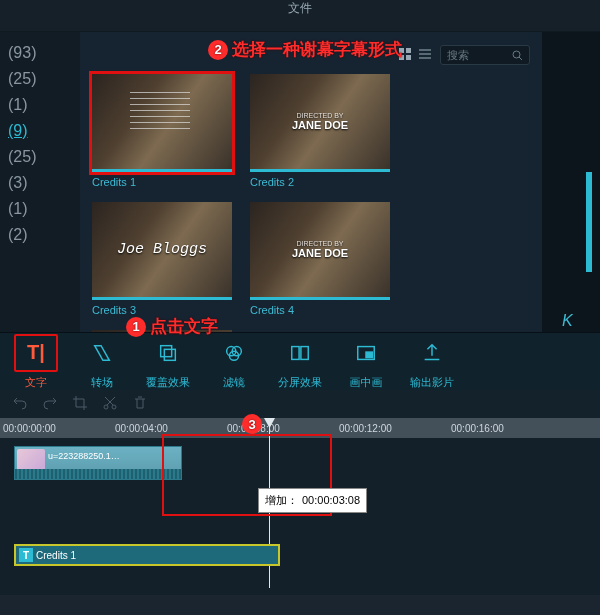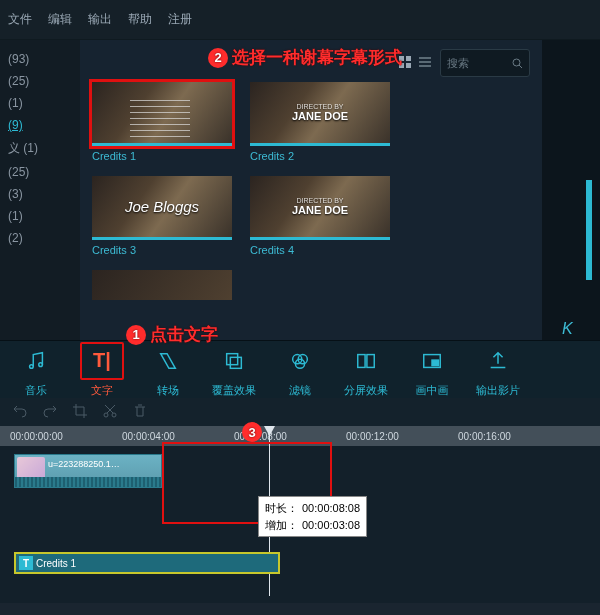--- a/index.html
+++ b/index.html
@@ -1,50 +1,50 @@
 <!DOCTYPE html>
 <html><head>
 <meta charset="utf-8">
 <style>
   * { margin: 0; padding: 0; box-sizing: border-box; font-family: "Microsoft YaHei", sans-serif; }
   body { width: 600px; height: 615px; background: #1a2530; color: #b8c5d0; overflow: hidden; font-size: 12px; position: relative; }
-  .menubar { height: 40px; background: #152028; display: flex; align-items: center; padding: 0 8px; gap: 16px; font-size: 12px; color: #9aa8b5; border-bottom: 1px solid #0f1a20; }
+  .menubar { height: 32px; background: #152028; display: flex; align-items: center; padding: 0 8px; gap: 16px; font-size: 12px; color: #9aa8b5; border-bottom: 1px solid #0f1a20; flex-direction: column; }
   .menubar span { cursor: pointer; }
   .topzone { height: 300px; display: flex; }
-  .sidepanel { width: 80px; background: #121c24; padding-top: 8px; font-size: 12px; color: #8a96a2; }
+  .sidepanel { width: 80px; background: #121c24; padding-top: 8px; font-size: 16px; color: #8a96a2; }
   .sidepanel div { padding: 4px 8px; cursor: pointer; white-space: nowrap; }
   .gallery { flex: 1; background: #162330; position: relative; padding: 10px 12px 0 12px; }
   .gallery-bar { height: 26px; display: flex; align-items: center; justify-content: flex-end; gap: 8px; }
   .viewtoggle { display: flex; gap: 6px; color: #9aa8b5; }
   .viewtoggle svg { cursor: pointer; }
-  .searchbox { width: 90px; height: 28px; background: #0f1a22; border: 1px solid #2a3a45; border-radius: 3px; display: flex; align-items: center; padding: 0 6px; color: #6a7a85; font-size: 11px; }
+  .searchbox { width: 90px; height: 20px; background: #0f1a22; border: 1px solid #2a3a45; border-radius: 3px; display: flex; align-items: center; padding: 0 6px; color: #6a7a85; font-size: 11px; }
   .searchbox span { flex: 1; }
   .thumbs { display: flex; flex-wrap: wrap; gap: 14px 18px; padding-top: 6px; }
   .thumb { width: 140px; cursor: pointer; }
-  .thumb .art { width: 140px; height: 64px; background: linear-gradient(125deg,#2b2420 0%,#4f4030 35%,#7d6a50 55%,#3a322a 100%); position: relative; display: flex; align-items: center; justify-content: center; color: #fff; font-size: 11px; text-shadow: 0 1px 2px #000; border-bottom: 3px solid #2dbad3; }
+  .thumb .art { width: 140px; height: 98px; background: linear-gradient(125deg,#2b2420 0%,#4f4030 35%,#7d6a50 55%,#3a322a 100%); position: relative; display: flex; align-items: center; justify-content: center; color: #fff; font-size: 11px; text-shadow: 0 1px 2px #000; border-bottom: 3px solid #2dbad3; }
   .thumb .art.tiny-lines::after { content:""; position:absolute; left:38px; top:18px; width:60px; height:40px; background: repeating-linear-gradient(#ddd 0, #ddd 1px, transparent 1px, transparent 6px); opacity:.7;}
   .thumb .art.selected { outline: 3px solid #e01010; outline-offset: 0; }
   .thumb .label { color: #3dbbd4; font-size: 11px; padding-top: 4px; }
   .preview { width: 58px; background: #0c151c; position: relative; }
   .preview .strip { position:absolute; right:8px; top:140px; width:6px; height:100px; background:#2dbad3;}
   .preview .letter { position:absolute; left:20px; top:280px; color:#3dbbd4; font-size:16px; font-style:italic;}
   .annot { position: absolute; color: #ff2c2c; font-weight: bold; font-size: 17px; display: flex; align-items: center; gap: 4px; text-shadow: 0 0 2px #400; }
   .annot .num { width: 20px; height: 20px; border-radius: 50%; background: #ff2c2c; color: #fff; display: flex; align-items: center; justify-content: center; font-size: 13px; }
   .toolstrip { height: 58px; background: #10222c; display: flex; align-items: center; padding: 0 10px; gap: 14px; border-top: 1px solid #061016; position: relative; }
   .tool { width: 52px; display: flex; flex-direction: column; align-items: center; gap: 3px; color: #2dbad3; font-size: 11px; cursor: pointer; }
   .tool.active { color: #ff5a3c; }
   .tool.active .box { border: 2px solid #e01010; }
   .tool .box { width: 44px; height: 38px; display: flex; align-items: center; justify-content: center; border-radius: 2px; }
   .tool svg { stroke: currentColor; fill: none; stroke-width: 1.6; }
   .editbar { height: 28px; background: #14222c; display: flex; align-items: center; padding: 0 12px; gap: 14px; color: #4a5a66; }
   .editbar span { cursor: pointer; }
-  .ruler { height: 20px; background: #434f59; display: flex; align-items: center; font-size: 10px; color: #cfd8df; padding-left: 10px; }
+  .ruler { height: 20px; background: #434f59; display: flex; align-items: center; font-size: 10px; color: #cfd8df; padding-left: 3px; }
   .ruler span { width: 112px; }
   .timeline { background: #13202a; height: 157px; position: relative; padding-top: 6px; }
-  .clipA { position: absolute; left: 14px; top: 8px; width: 148px; height: 34px; background: linear-gradient(#6cb2c4,#5a9aab); border: 1px solid #2a7a8c; font-size: 9px; color: #fff; padding: 1px 3px; overflow: hidden; cursor: pointer;}
+  .clipA { position: absolute; left: 14px; top: 8px; width: 168px; height: 34px; background: linear-gradient(#6cb2c4,#5a9aab); border: 1px solid #2a7a8c; font-size: 9px; color: #fff; padding: 1px 3px; overflow: hidden; cursor: pointer;}
   .clipA .sub { position:absolute; left:0; bottom:0; right:0; height:10px; background: repeating-linear-gradient(90deg,#1e5f70 0,#1e5f70 2px,#2a7a8c 2px,#2a7a8c 4px);}
   .clipA .img { position:absolute; left:2px; top:2px; width:28px; height:22px; background:linear-gradient(135deg,#e8c8d8,#c8a8d8); border-radius:2px;}
   .redbox { position:absolute; border:2px solid #e01010; }
   .infobox { position:absolute; left:258px; top:50px; background:#fff; color:#000; font-size:11px; padding:3px 6px; line-height:1.5; border:1px solid #888; }
   .infobox .lbl { color:#000; }
   .infobox .val { margin-left:4px;}
   .playhead { position:absolute; left:269px; top:-20px; width:1px; height:170px; background:#dfe6ec;}
   .playhead::before{content:"";position:absolute;left:-5px;top:0;width:11px;height:10px;background:#dfe6ec;clip-path:polygon(0 0,100% 0,50% 100%);}
   .clipT { position:absolute; left:14px; top:106px; width:266px; height:22px; background:#1e6a7b; border:2px solid #c7c72c; font-size:10px; color:#fff; display:flex; align-items:center; gap:3px; padding-left:3px; cursor:pointer;}
   .clipT .ticon{width:14px;height:14px;background:#2dbad3;color:#fff;display:flex;align-items:center;justify-content:center;font-weight:bold;font-size:10px;}
@@ -59,21 +59,20 @@
   <span>帮助</span>
   <span>注册</span>
 </div>
 
 <div class="topzone">
   <div class="sidepanel">
     <div>(93)</div>
     <div>(25)</div>
     <div>(1)</div>
     <div style="color:#2dbad3;text-decoration:underline">(9)</div>
-    <div>义 (1)</div>
     <div>(25)</div>
     <div>(3)</div>
     <div>(1)</div>
     <div>(2)</div>
   </div>
 
   <div class="gallery">
     <div class="gallery-bar">
       <div class="viewtoggle">
         <span><svg width="14" height="14" viewBox="0 0 14 14">
@@ -105,21 +104,21 @@
         <div class="art">
             <div style="text-align:center">
               <div style="font-size:7px;opacity:.8">DIRECTED BY</div>
               <div style="font-weight:bold">JANE DOE</div>
             </div>
           </div>
         <div class="label">Credits 2</div>
       </div>
       <div class="thumb">
         <div class="art">
-            <span style="font-style:italic;font-family:Liberation Sans, sans-serif;font-size:15px">Joe Bloggs</span>
+            <span style="font-style:italic;font-family:Liberation Mono, monospace;font-size:15px">Joe Bloggs</span>
           </div>
         <div class="label">Credits 3</div>
       </div>
       <div class="thumb">
         <div class="art">
             <div style="text-align:center">
               <div style="font-size:7px;opacity:.8">DIRECTED BY</div>
               <div style="font-weight:bold">JANE DOE</div>
             </div>
           </div>
@@ -135,30 +134,20 @@
     </div>
   </div>
 
   <div class="preview">
     <div class="strip"></div>
     <div class="letter">K</div>
   </div>
 </div>
 
 <div class="toolstrip">
-  <div class="tool">
-      <div class="box">
-        <svg width="22" height="22" viewBox="0 0 24 24">
-          <path d="M9 18V5l10-2v13"></path>
-          <circle cx="7" cy="18" r="2"></circle>
-          <circle cx="17" cy="16" r="2"></circle>
-        </svg>
-      </div>
-      <span>音乐</span>
-    </div>
   <div class="tool active">
       <div class="box">
         <span style="font-size:20px;font-weight:bold">T|</span>
       </div>
       <span>文字</span>
     </div>
   <div class="tool">
       <div class="box">
         <svg width="22" height="22" viewBox="0 0 24 24">
           <path d="M4 4h7l9 16h-7z"></path>
@@ -248,21 +237,20 @@
 
 <div class="timeline">
   <div class="playhead"></div>
   <div class="clipA">
     <div class="img"></div>
     <span style="position:absolute;left:33px;top:4px">u=223288250.1…</span>
     <div class="sub"></div>
   </div>
   <div class="redbox" style="left:162px;top:-4px;width:170px;height:82px"></div>
   <div class="infobox">
-    <div><span class="lbl">时长：</span><span class="val">00:00:08:08</span></div>
     <div><span class="lbl">增加：</span><span class="val">00:00:03:08</span></div>
   </div>
   <div class="clipT">
     <span class="ticon">T</span>
     <span>Credits 1</span>
   </div>
   <div class="annot" style="left:242px;top:-24px">
     <span class="num">3</span>
   </div>
 </div>

